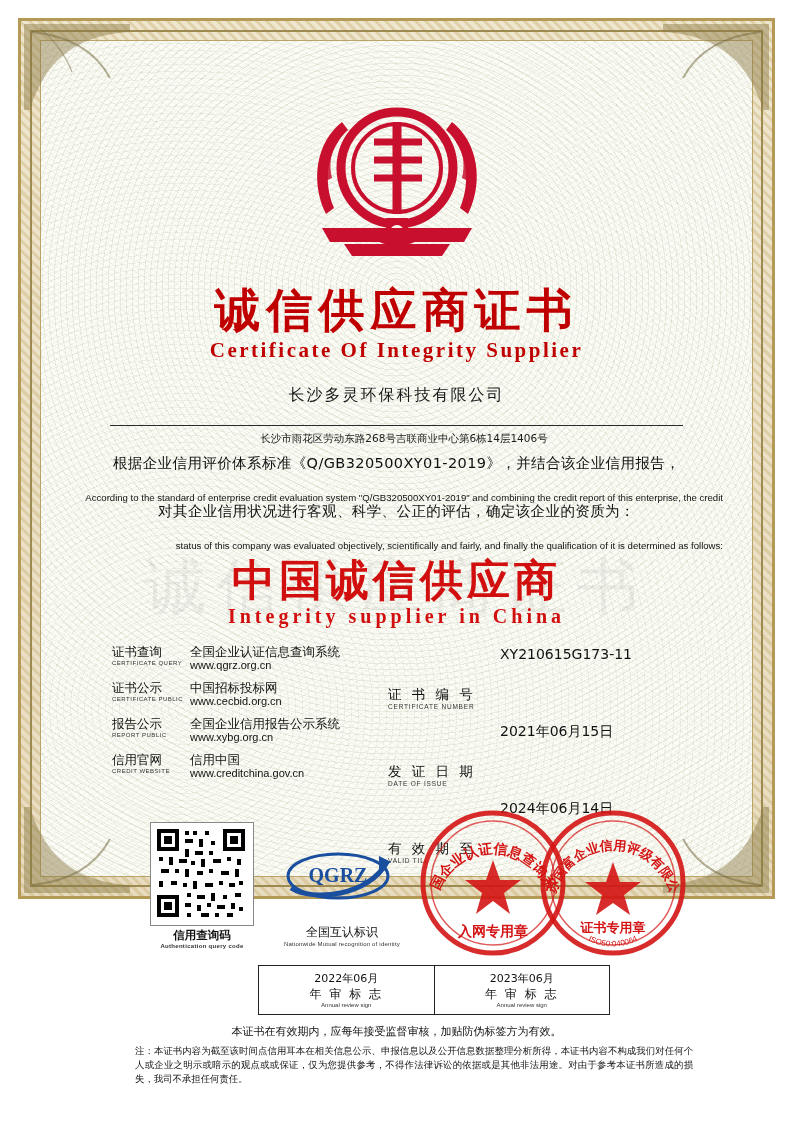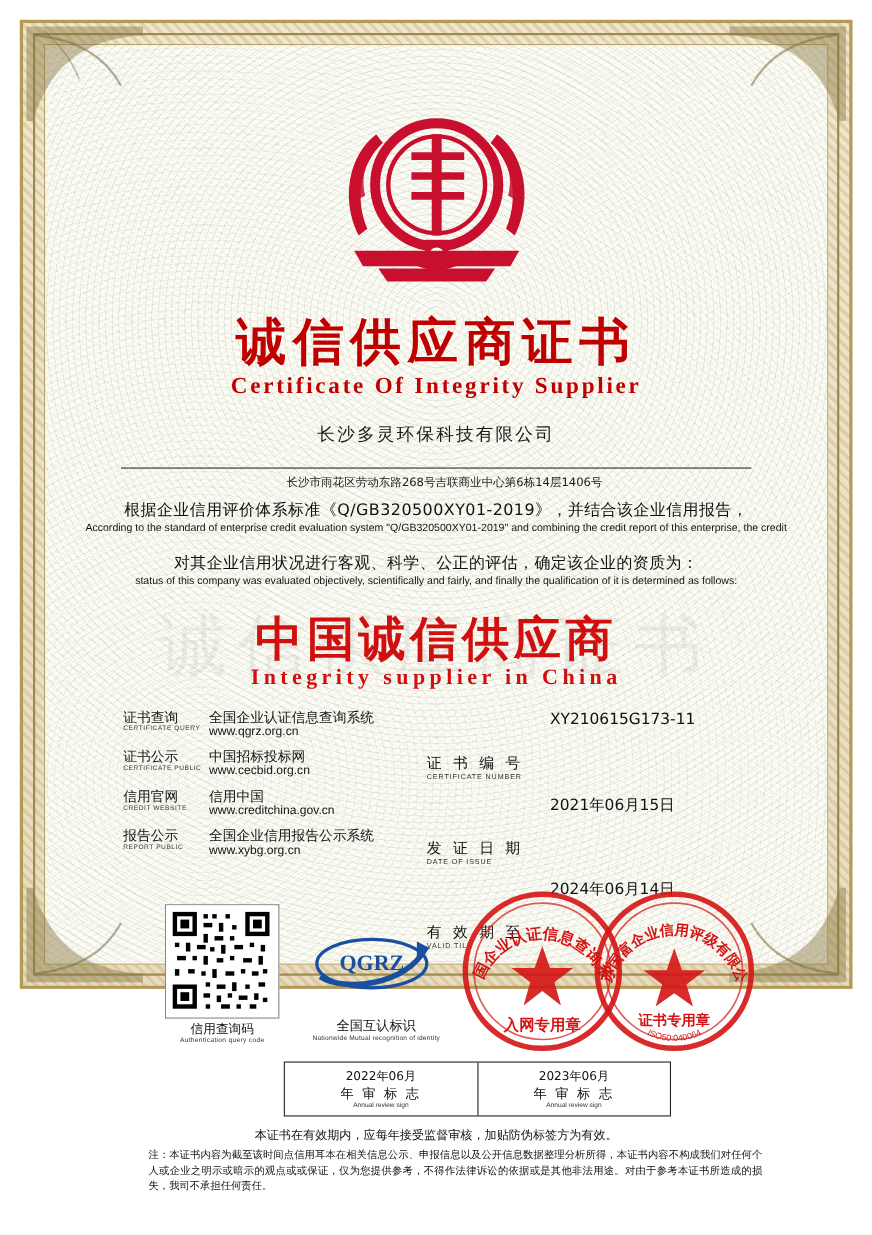--- a/index.html
+++ b/index.html
@@ -83,21 +83,21 @@
   }
   .address{
     position:absolute;top:392px;left:15px;right:0;text-align:center;
     font-size:10.5px;color:#1a1a1a;
     font-family:"DejaVu Sans", sans-serif;
   }
   .para{
     position:absolute;left:30px;right:30px;text-align:center;
   }
   .para .cn{font-size:14.5px;color:#111;font-family:"DejaVu Sans", sans-serif;letter-spacing:.4px;}
-  .para .en{font-size:9.6px;color:#111;font-family:"Liberation Sans", sans-serif;margin-top:2px;}
+  .para .en{font-size:9.6px;color:#111;font-family:"Liberation Sans", sans-serif;margin-top:19px;text-align:right;}
   .p1{top:414px;}
   .p2{top:462px;}
   .bigred-cn{
     position:absolute;top:512px;left:0;right:0;text-align:center;
     font-size:43px;font-weight:bold;color:#d10f0f;letter-spacing:4px;
     font-family:"DejaVu Sans", sans-serif;
   }
   .bigred-en{
     position:absolute;top:565px;left:0;right:0;text-align:center;
     font-size:20px;font-weight:bold;color:#d10f0f;letter-spacing:4px;
@@ -120,21 +120,21 @@
   .val .en{font-size:11px;color:#111;display:block;line-height:13px;}
 
   .info-row2{display:flex;align-items:flex-start;margin-bottom:11px;}
   .lbl2{width:112px;flex:0 0 112px;margin-top:42px;}
   .lbl2 .cn{font-size:13.5px;color:#111;font-family:"DejaVu Sans", sans-serif;display:block;line-height:15px;letter-spacing:3px;}
   .lbl2 .en{font-size:6.5px;color:#333;letter-spacing:.8px;display:block;line-height:9px;}
   .val2{font-size:14px;color:#111;font-family:"DejaVu Sans", sans-serif;padding-top:1px;}
 
   
   .qr-box{position:absolute;left:110px;top:782px;width:102px;height:102px;background:#fff;border:1px solid #888;}
-  .qr-cap{position:absolute;left:100px;top:888px;width:124px;text-align:center;}
+  .qr-cap{position:absolute;left:100px;top:888px;width:124px;text-align:center;font-weight:bold;}
   .qr-cap .cn{font-size:11.5px;color:#111;font-family:"DejaVu Sans", sans-serif;display:block;}
   .qr-cap .en{font-size:6px;color:#333;display:block;letter-spacing:.3px;}
 
   .qgrz{position:absolute;left:243px;top:800px;width:110px;height:72px;}
   .qgrz-cap{position:absolute;left:236px;top:884px;width:132px;text-align:center;}
   .qgrz-cap .cn{font-size:12px;color:#111;font-family:"DejaVu Sans", sans-serif;display:block;}
   .qgrz-cap .en{font-size:6px;color:#333;display:block;letter-spacing:.2px;}
 
   .seal{position:absolute;width:150px;height:150px;border-radius:50%;}
   .seal1{left:378px;top:768px;}
@@ -241,36 +241,36 @@
           <span class="cn">证书公示</span>
           <span class="en">CERTIFICATE PUBLIC</span>
         </div>
         <div class="val">
           <span class="cn">中国招标投标网</span>
           <span class="en">www.cecbid.org.cn</span>
         </div>
       </div>
       <div class="info-row">
         <div class="lbl">
+          <span class="cn">报告公示</span>
+          <span class="en">REPORT PUBLIC</span>
+        </div>
+        <div class="val">
+          <span class="cn">全国企业信用报告公示系统</span>
+          <span class="en">www.xybg.org.cn</span>
+        </div>
+      </div>
+      <div class="info-row">
+        <div class="lbl">
           <span class="cn">信用官网</span>
           <span class="en">CREDIT WEBSITE</span>
         </div>
         <div class="val">
           <span class="cn">信用中国</span>
           <span class="en">www.creditchina.gov.cn</span>
-        </div>
-      </div>
-      <div class="info-row">
-        <div class="lbl">
-          <span class="cn">报告公示</span>
-          <span class="en">REPORT PUBLIC</span>
-        </div>
-        <div class="val">
-          <span class="cn">全国企业信用报告公示系统</span>
-          <span class="en">www.xybg.org.cn</span>
         </div>
       </div>
     </div>
 
     <div class="info-right">
       <div class="info-row2">
         <div class="lbl2">
           <span class="cn">证 书 编 号</span>
           <span class="en">CERTIFICATE NUMBER</span>
         </div>

